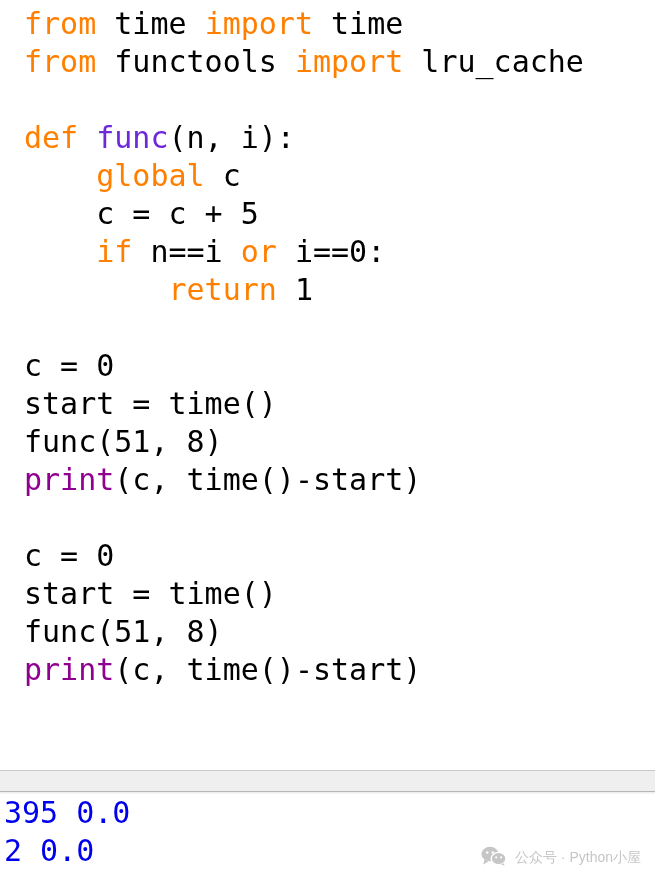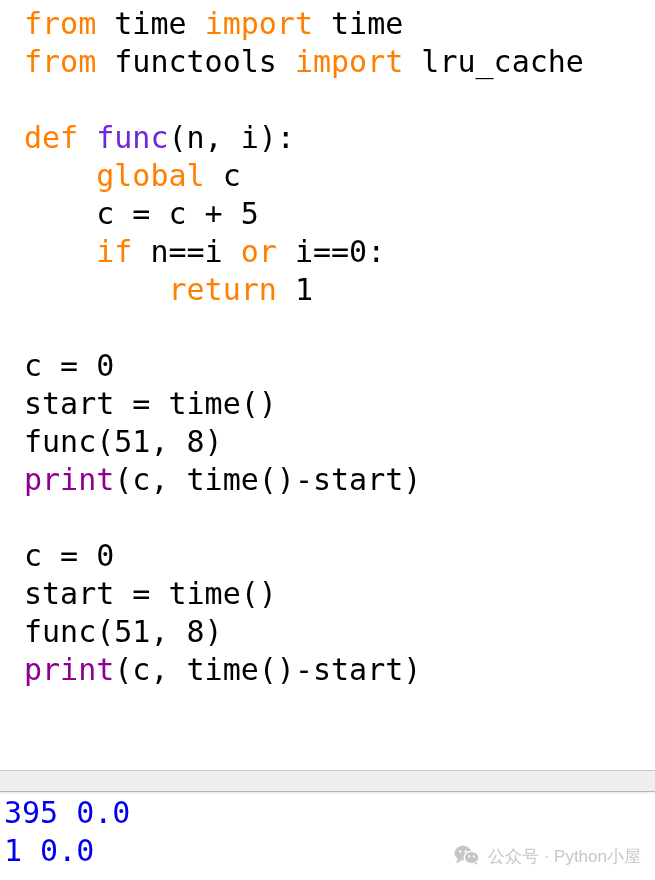--- a/index.html
+++ b/index.html
@@ -90,21 +90,21 @@
   
   #watermark {
     position: absolute;
     right: 14px;
     bottom: 12px;
     display: flex;
     align-items: center;
     gap: 8px;
     color: #c6c6c6;
     font-family: "Liberation Sans", "DejaVu Sans", sans-serif;
-    font-size: 17px;
+    font-size: 14px;
     line-height: 1;
     pointer-events: none;
     user-select: none;
   }
   #watermark .wm-icon { display: block; }
   #watermark .wm-text { white-space: pre; }
 </style>
 </head>
 <body>
 
@@ -129,21 +129,21 @@
       <div class="code-line"><span class="tok t-plain">func(51, 8)</span></div>
       <div class="code-line"><span class="tok t-builtin">print</span><span class="tok t-plain">(c, time()-start)</span></div>
     </div>
 </div>
 
 <div id="pane-splitter"></div>
 
 <div id="output-pane">
   <div id="output-lines">
       <div class="out-line">395 0.0</div>
-      <div class="out-line">1 0.0</div>
+      <div class="out-line">2 0.0</div>
     </div>
 </div>
 
 <div id="watermark">
   <span class="wm-icon">
     <svg width="26" height="20" viewBox="0 0 26 20" aria-hidden="true">
       <ellipse cx="9" cy="8" rx="8.6" ry="7.2" fill="#c6c6c6"></ellipse>
       <polygon points="3.6,13.2 2.2,18.6 7.6,15.6" fill="#c6c6c6"></polygon>
       <ellipse cx="17.6" cy="12.6" rx="7.4" ry="6.2" fill="#c6c6c6" stroke="#ffffff" stroke-width="1.4"></ellipse>
       <polygon points="22.6,16.6 24.2,20.4 19.4,18.6" fill="#c6c6c6" stroke="#ffffff" stroke-width="0.8"></polygon>

